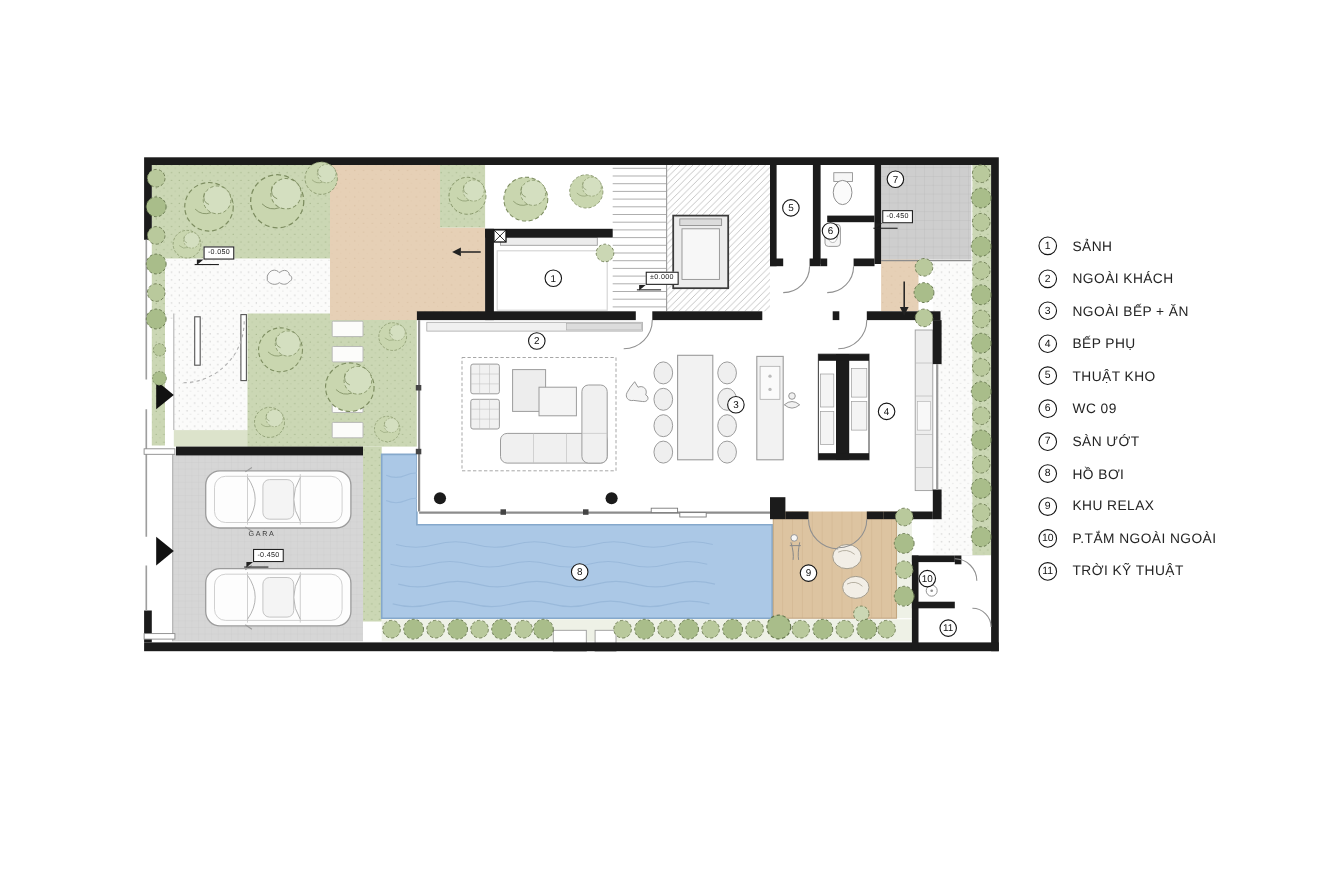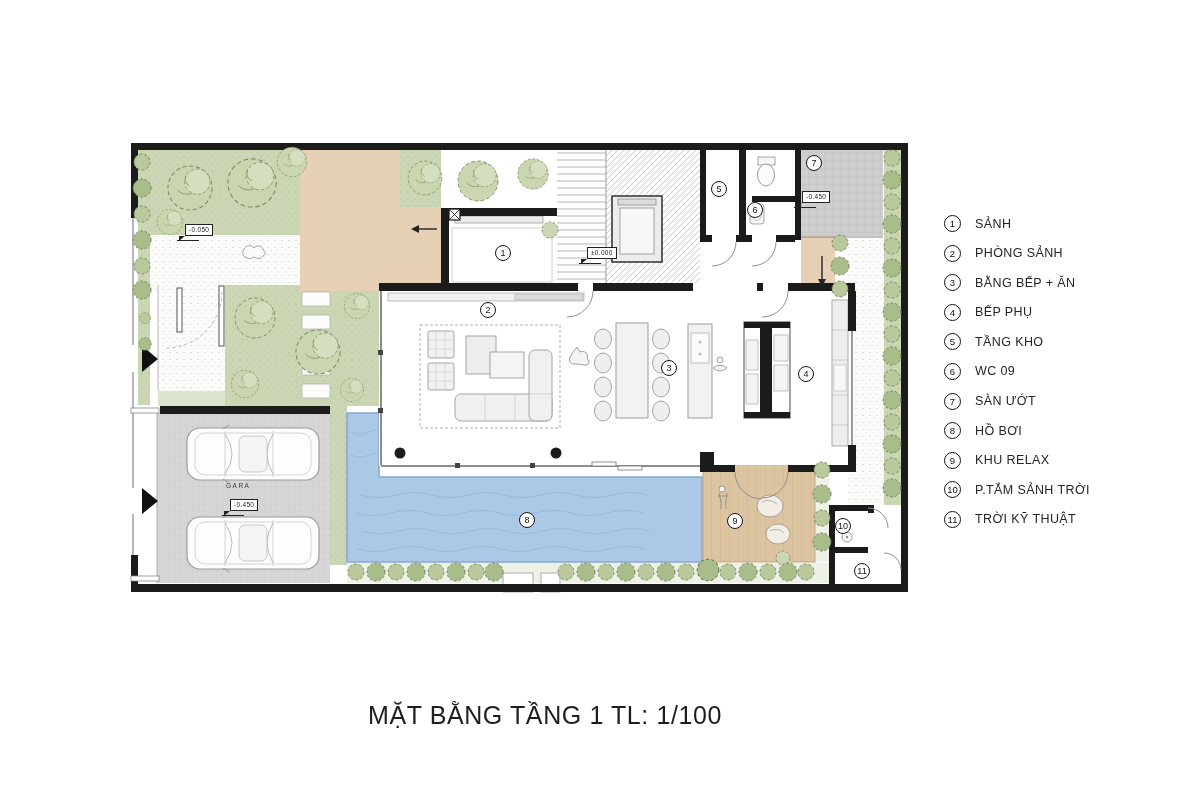--- a/index.html
+++ b/index.html
@@ -398,54 +398,53 @@
     <div class="gara-label" style="left:96px;top:342px">GARA</div>
   </div>
 
   <div class="legend">
     <div class="lrow">
         <span class="lnum">1</span>
         <span class="llabel">SẢNH</span>
       </div>
     <div class="lrow">
         <span class="lnum">2</span>
-        <span class="llabel">PHÒNG SẢNH</span>
+        <span class="llabel">NGOÀI KHÁCH</span>
       </div>
     <div class="lrow">
         <span class="lnum">3</span>
-        <span class="llabel">BẰNG BẾP + ĂN</span>
+        <span class="llabel">NGOÀI BẾP + ĂN</span>
       </div>
     <div class="lrow">
         <span class="lnum">4</span>
         <span class="llabel">BẾP PHỤ</span>
       </div>
     <div class="lrow">
         <span class="lnum">5</span>
-        <span class="llabel">TẦNG KHO</span>
+        <span class="llabel">THUẬT KHO</span>
       </div>
     <div class="lrow">
         <span class="lnum">6</span>
         <span class="llabel">WC 09</span>
       </div>
     <div class="lrow">
         <span class="lnum">7</span>
         <span class="llabel">SÀN ƯỚT</span>
       </div>
     <div class="lrow">
         <span class="lnum">8</span>
         <span class="llabel">HỒ BƠI</span>
       </div>
     <div class="lrow">
         <span class="lnum">9</span>
         <span class="llabel">KHU RELAX</span>
       </div>
     <div class="lrow">
         <span class="lnum">10</span>
-        <span class="llabel">P.TẮM SẢNH TRỜI</span>
+        <span class="llabel">P.TẮM NGOÀI NGOÀI</span>
       </div>
     <div class="lrow">
         <span class="lnum">11</span>
         <span class="llabel">TRỜI KỸ THUẬT</span>
       </div>
   </div>
 
-  <div class="title">MẶT BẰNG TẦNG 1 TL: 1/100</div>
 </div>
 
 </body></html>

